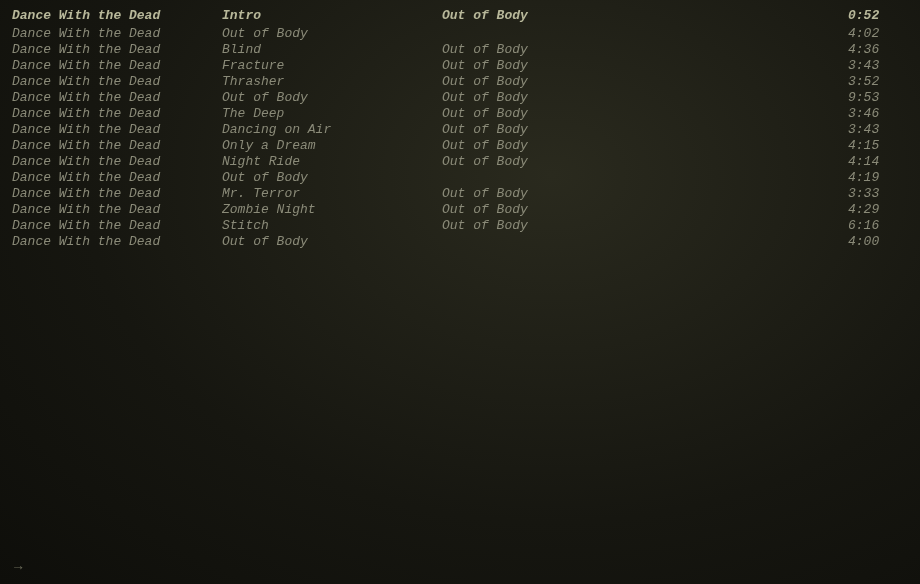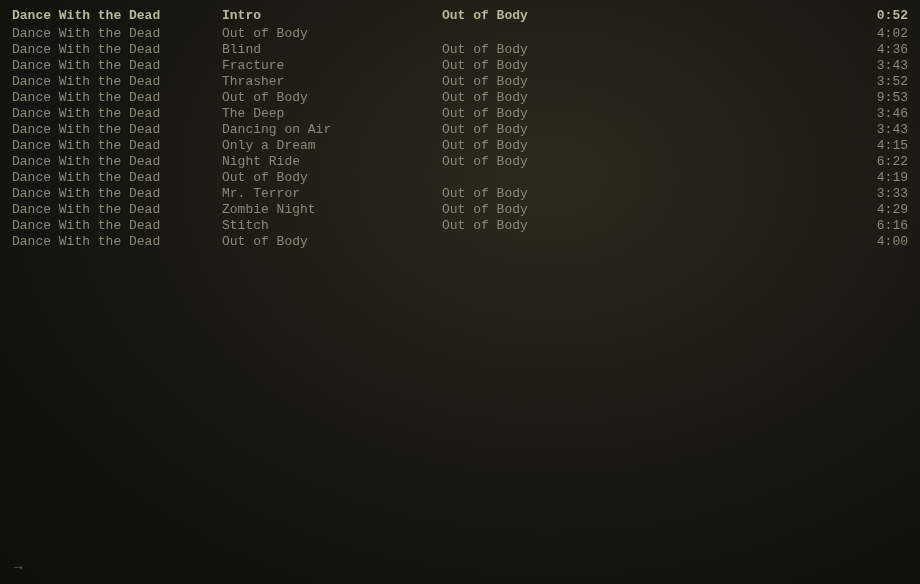--- a/index.html
+++ b/index.html
@@ -24,20 +24,21 @@
       padding: 8px 0;
       width: 100%;
     }
 
     .track-row {
       display: flex;
       align-items: center;
       height: 16px;
       padding: 0 12px;
       line-height: 16px;
+      font-style: italic;
     }
 
     .track-row.header {
       color: #c8c8a8;
       font-weight: bold;
       margin-bottom: 2px;
     }
 
     .col-artist {
       width: 210px;
@@ -54,21 +55,20 @@
     }
 
     .col-album {
       flex: 1;
       white-space: nowrap;
       overflow: hidden;
     }
 
     .col-duration {
       width: 60px;
-      text-align: right;
       flex-shrink: 0;
     }
 
     .header .col-artist,
     .header .col-title,
     .header .col-album,
     .header .col-duration {
       color: #b8b89a;
     }
 
@@ -136,21 +136,21 @@
     <div class="track-row">
       <div class="col-artist">Dance With the Dead</div>
       <div class="col-title">Only a Dream</div>
       <div class="col-album">Out of Body</div>
       <div class="col-duration">4:15</div>
     </div>
     <div class="track-row">
       <div class="col-artist">Dance With the Dead</div>
       <div class="col-title">Night Ride</div>
       <div class="col-album">Out of Body</div>
-      <div class="col-duration">6:22</div>
+      <div class="col-duration">4:14</div>
     </div>
     <div class="track-row">
       <div class="col-artist">Dance With the Dead</div>
       <div class="col-album">Out of Body</div>
       <div class="col-duration">4:19</div>
     </div>
     <div class="track-row">
       <div class="col-artist">Dance With the Dead</div>
       <div class="col-title">Mr. Terror</div>
       <div class="col-album">Out of Body</div>

